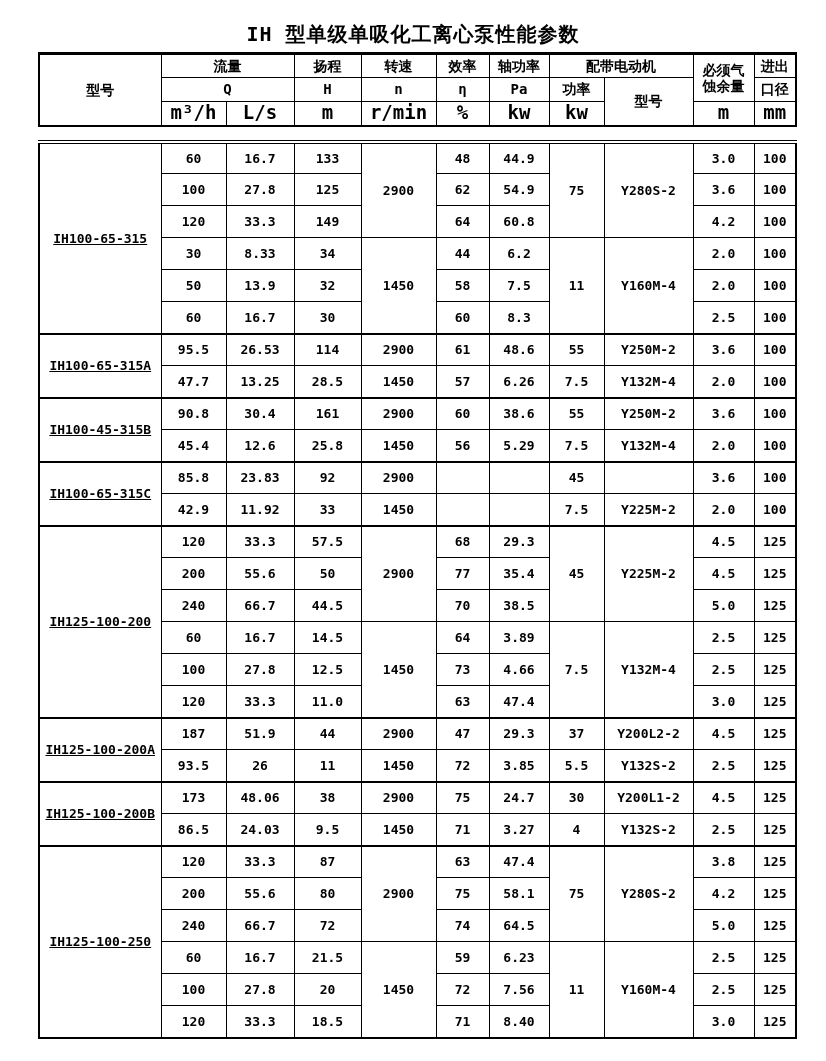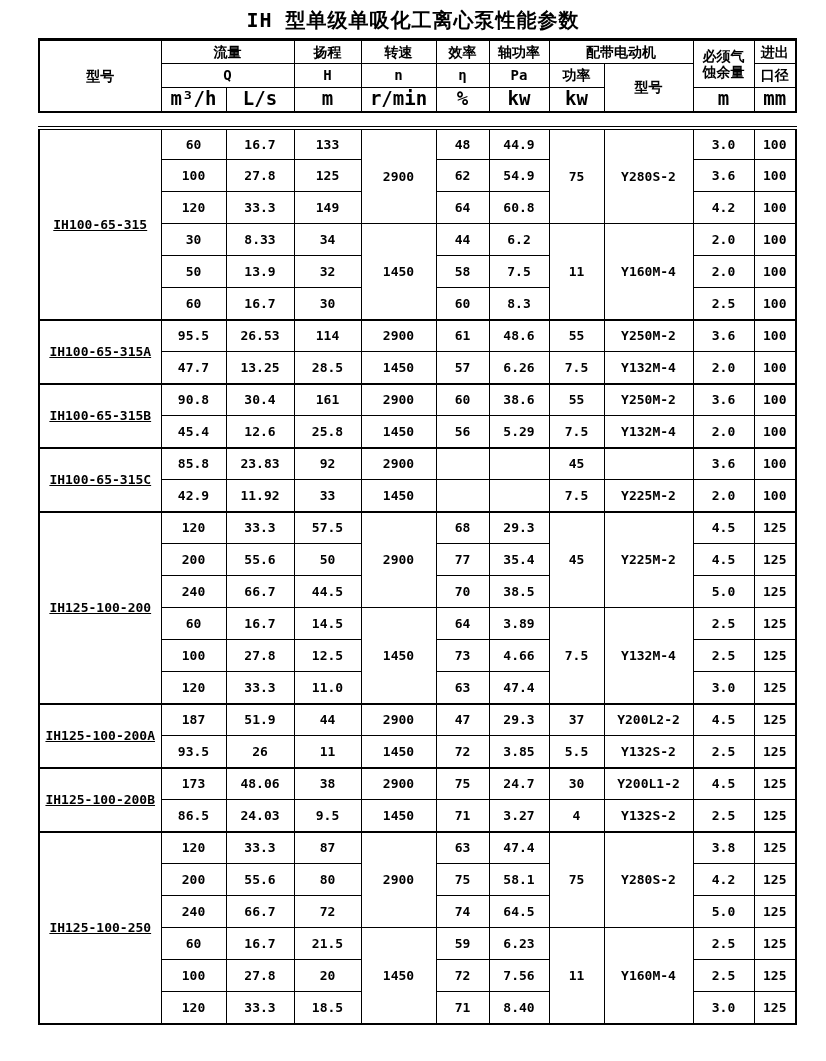--- a/index.html
+++ b/index.html
@@ -11,21 +11,21 @@
     font-family: "DejaVu Sans Mono", "DejaVu Sans", sans-serif;
   }
   .page {
     position: relative;
     width: 826px;
     height: 1061px;
     background: #ffffff;
     overflow: hidden;
   }
   .title {
-    padding-top: 6px;
+    padding-top: 20px;
     text-align: center;
     font-size: 20px;
     font-weight: bold;
     letter-spacing: 1px;
     line-height: 28px;
   }
   table {
     border-collapse: collapse;
     table-layout: fixed;
     margin-left: 38px;
@@ -220,21 +220,21 @@
           <td>28.5</td>
           <td>1450</td>
           <td>57</td>
           <td>6.26</td>
           <td>7.5</td>
           <td>Y132M-4</td>
           <td>2.0</td>
           <td>100</td>
         </tr>
         <tr class="section-start">
-          <td rowspan="2" class="model-cell">IH100-65-315B</td>
+          <td rowspan="2" class="model-cell">IH100-45-315B</td>
           <td>90.8</td>
           <td>30.4</td>
           <td>161</td>
           <td>2900</td>
           <td>60</td>
           <td>38.6</td>
           <td>55</td>
           <td>Y250M-2</td>
           <td>3.6</td>
           <td>100</td>

